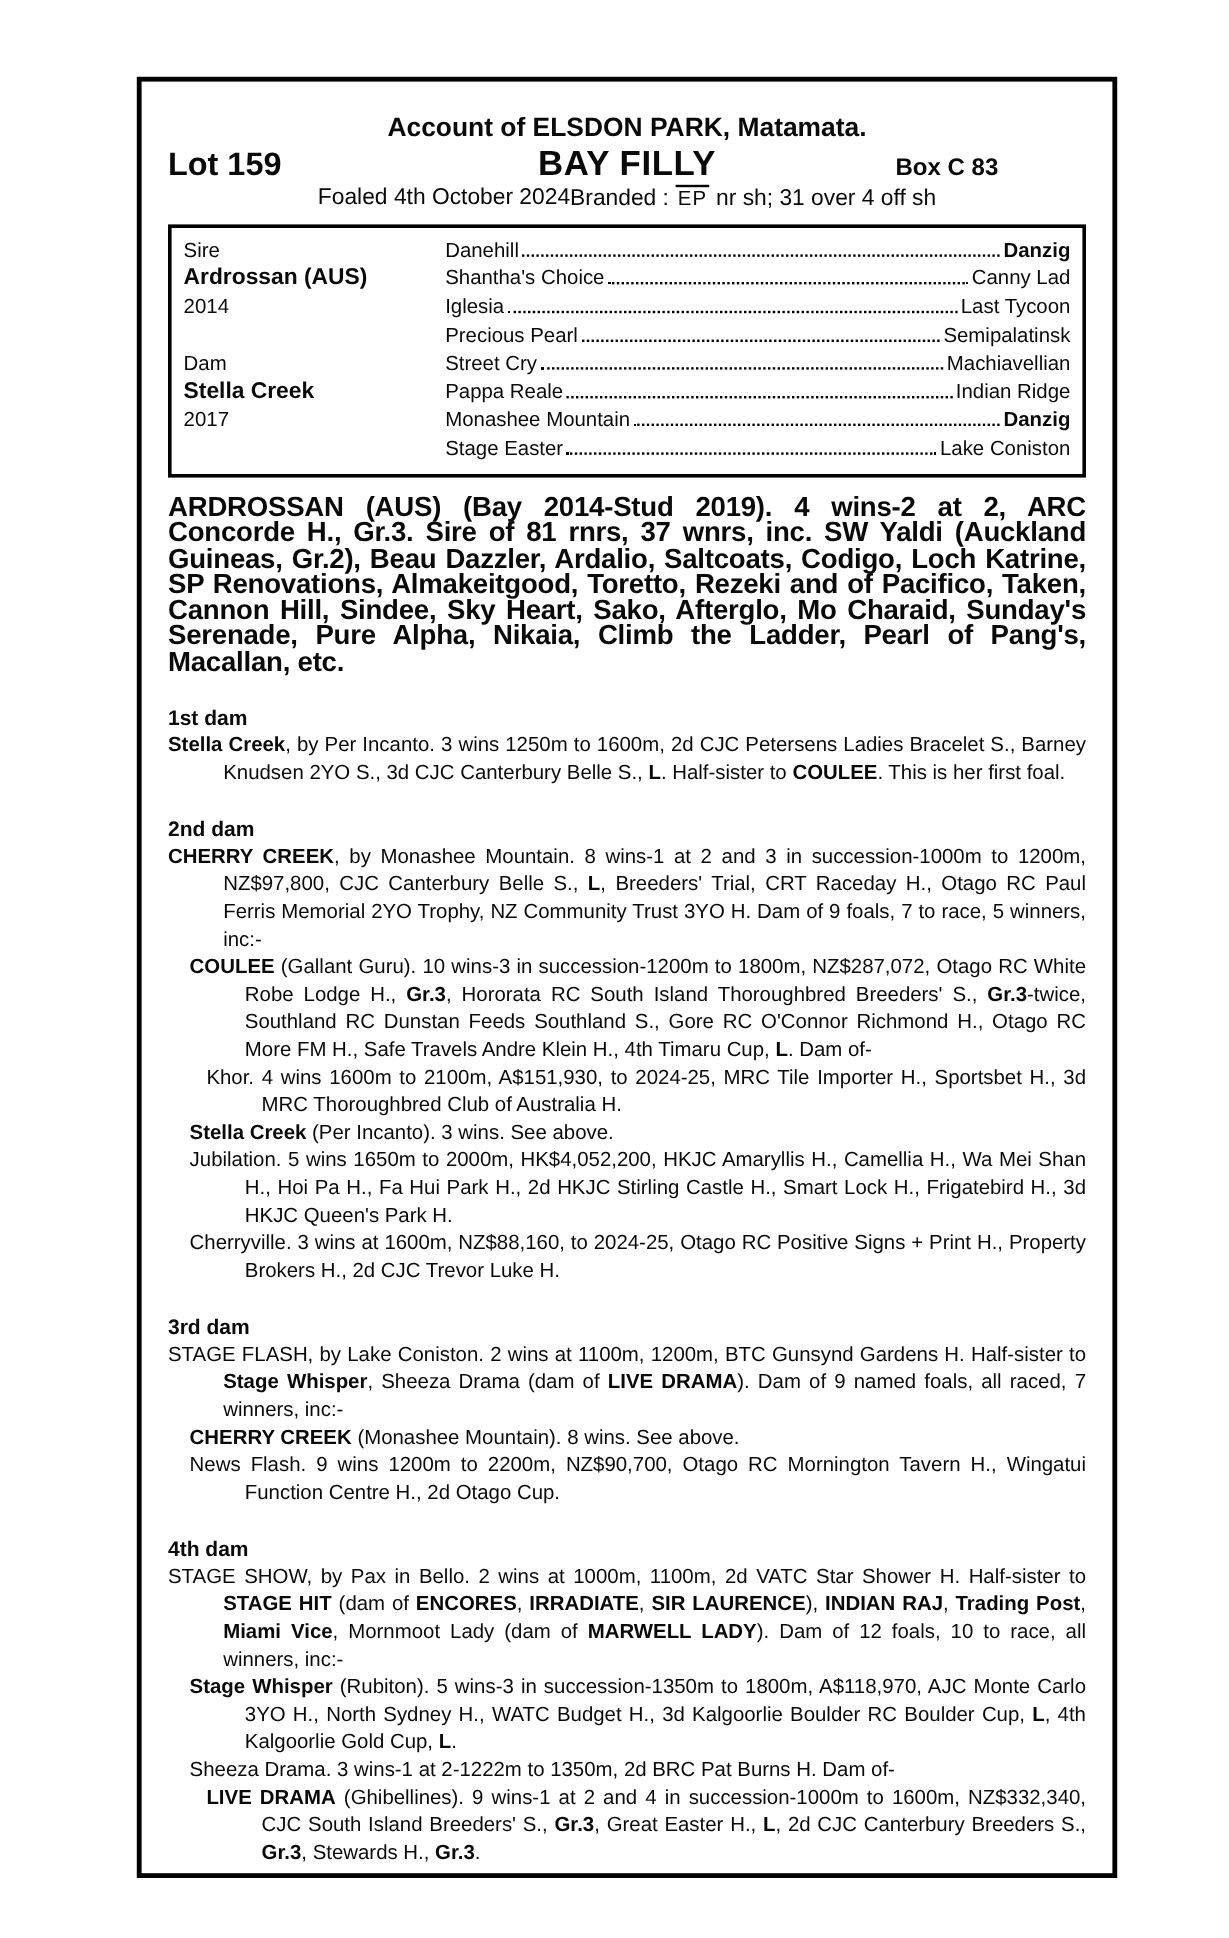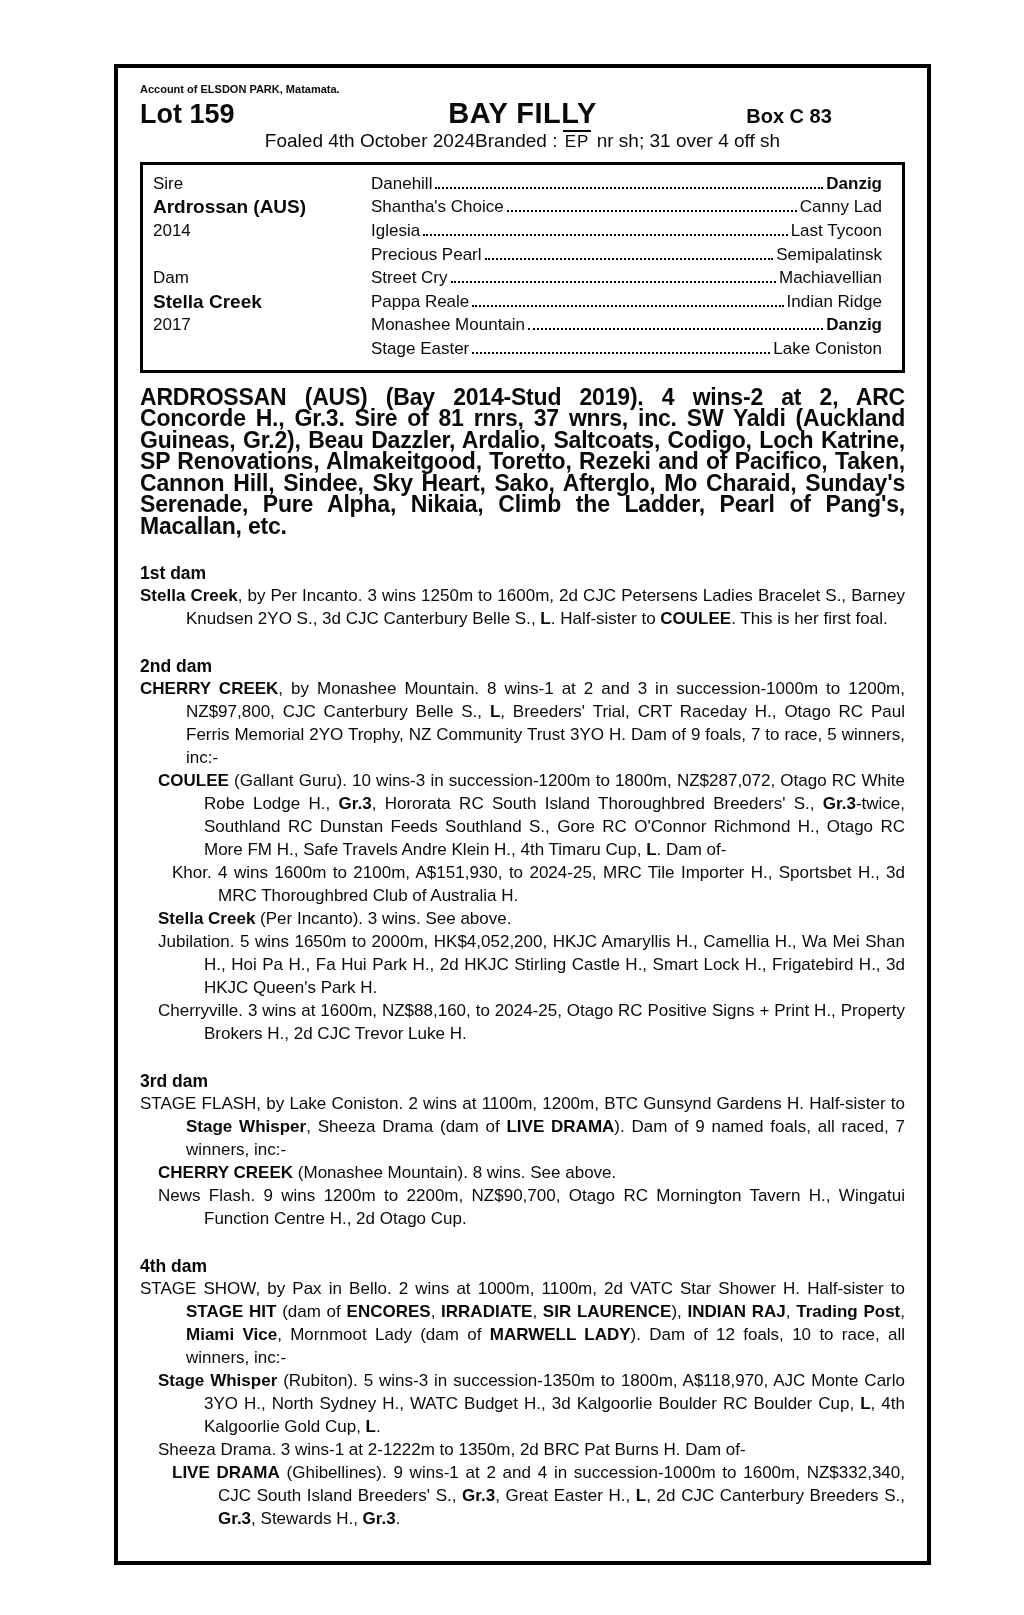--- a/index.html
+++ b/index.html
@@ -3,31 +3,31 @@
 <meta charset="utf-8">
 <style>
   html,body{margin:0;padding:0;background:#fff;}
   .page{position:relative;width:1024px;height:1615px;background:#ffffff;color:#0a0a0a;
         font-family:"Liberation Sans",sans-serif;overflow:hidden;}
   .frame{position:absolute;left:114px;top:64px;width:817px;height:1501px;
          border:4px solid #000;box-sizing:border-box;padding:6px 22px 0 22px;}
   .b{font-weight:700;}
 
   
-  .account{ text-align:left;font-weight:700;font-size:11px;margin-top:9px;}
+  .account{ text-align:center;font-weight:700;font-size:22px;margin-top:19px;}
   .lotrow{display:flex;align-items:baseline;margin-top:2px;}
   .lot{flex:1;font-weight:700;font-size:27px;}
   .title{flex:1.3;text-align:center;font-weight:700;font-size:29px;letter-spacing:.5px;}
   .box{flex:1;text-align:center;font-weight:700;font-size:20px;}
   .foalrow{display:flex;justify-content:center;font-size:19px;margin-top:0;}
   .brand{display:inline-block;border-top:2px solid #000;line-height:1;padding:1px 2px 0 2px;
          font-size:17px;letter-spacing:1px;}
 
   
-  .ped{display:flex;border:3px solid #000;margin-top:10px;padding:7px 20px 9px 10px;font-size:17px;}
+  .ped{display:flex;border:3px solid #000;margin-top:10px;padding:7px 10px 9px 10px;font-size:17px;}
   .pcol{display:grid;grid-template-rows:repeat(8,23.6px);align-items:center;}
   .pc1{width:218px;}
   .pc2{width:200px;}
   .pc3{flex:1;min-width:0;}
   .g1{grid-row:1}.g2{grid-row:2}.g3{grid-row:3}.g4{grid-row:4}
   .g5{grid-row:5}.g6{grid-row:6}.g7{grid-row:7}.g8{grid-row:8}
   .ped-name{font-weight:700;font-size:19px;}
   .ped-row{display:flex;align-items:baseline;min-width:0;}
   .pl{white-space:nowrap;}
   .pr{white-space:nowrap;}

